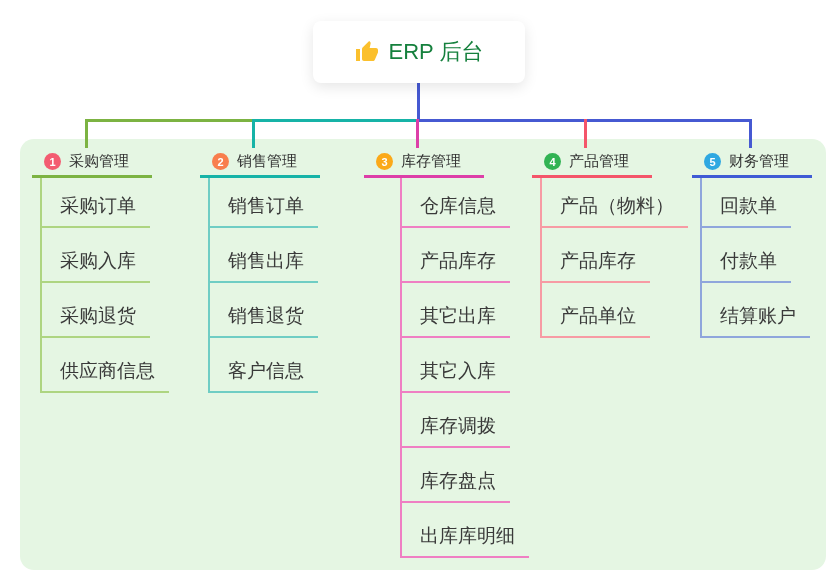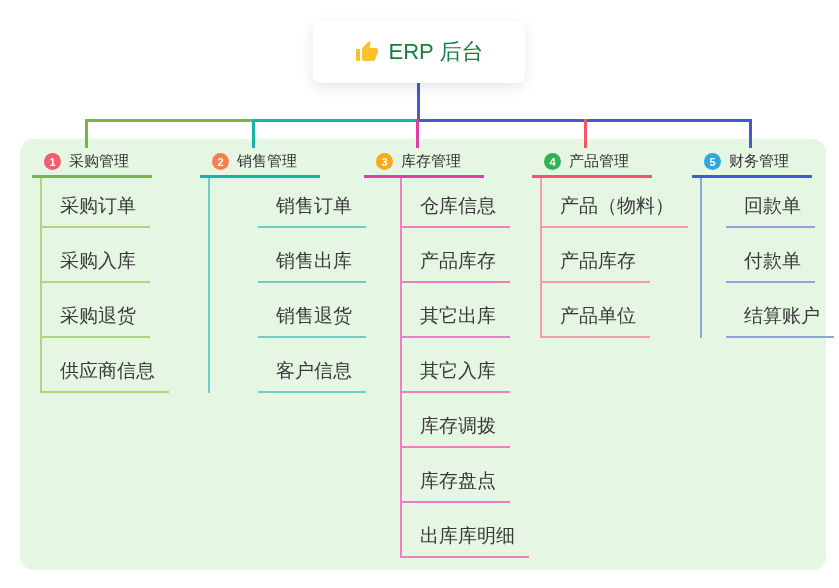--- a/index.html
+++ b/index.html
@@ -37,24 +37,24 @@
                border-bottom:3px solid #000; }
   .badge { width:17px; height:17px; min-width:17px; border-radius:50%; color:#ffffff;
            font-size:11px; font-weight:700; display:flex; align-items:center; justify-content:center; }
   .children { margin-left:8px; border-left:2px solid #ccc; }
   .child { width:max-content; min-width:86px; height:55px; display:flex; align-items:flex-end;
            padding:0 14px 7px 18px; font-size:19px; color:#3a3a3a;
            border-bottom:2px solid #ccc; }
   .child:first-child { height:50px; }
 
   .b1 { left:32px; }  .b1 .label-row { border-color:#7cb342; } .b1 .children { border-color:#aed581; } .b1 .child { border-color:#aed581; } .b1 .badge { background:#f35c71; }
-  .b2 { left:200px; } .b2 .label-row { border-color:#16b3a7; } .b2 .children { border-color:#6fcdc4;padding-left:48px; } .b2 .child { border-color:#6fcdc4; } .b2 .badge { background:#f87e4d; }
+  .b2 { left:200px; } .b2 .label-row { border-color:#16b3a7; } .b2 .children { border-color:#6fcdc4; } .b2 .child { border-color:#6fcdc4; } .b2 .badge { background:#f87e4d; }
   .b3 { left:364px; } .b3 .label-row { border-color:#dd3fa8; } .b3 .children { border-color:#ef7fc3;margin-left:36px; } .b3 .child { border-color:#ef7fc3; } .b3 .badge { background:#fba919; }
   .b4 { left:532px; } .b4 .label-row { border-color:#f4556a; } .b4 .children { border-color:#f79ba4; } .b4 .child { border-color:#f79ba4; } .b4 .badge { background:#31b353; }
-  .b5 { left:692px; } .b5 .label-row { border-color:#3f5bd5; } .b5 .children { border-color:#8fa6dc; } .b5 .child { border-color:#8fa6dc;margin-left:24px; } .b5 .badge { background:#2fa8e1; }
+  .b5 { left:692px; } .b5 .label-row { border-color:#3f5bd5; } .b5 .children { border-color:#8fa6dc; } .b5 .child { border-color:#8fa6dc; } .b5 .badge { background:#2fa8e1; }
 </style>
 </head>
 <body>
 
 <div class="stage">
 
   <div class="panel"></div>
 
   <div class="line root-drop"></div>
   <div class="line hseg-green"></div>

